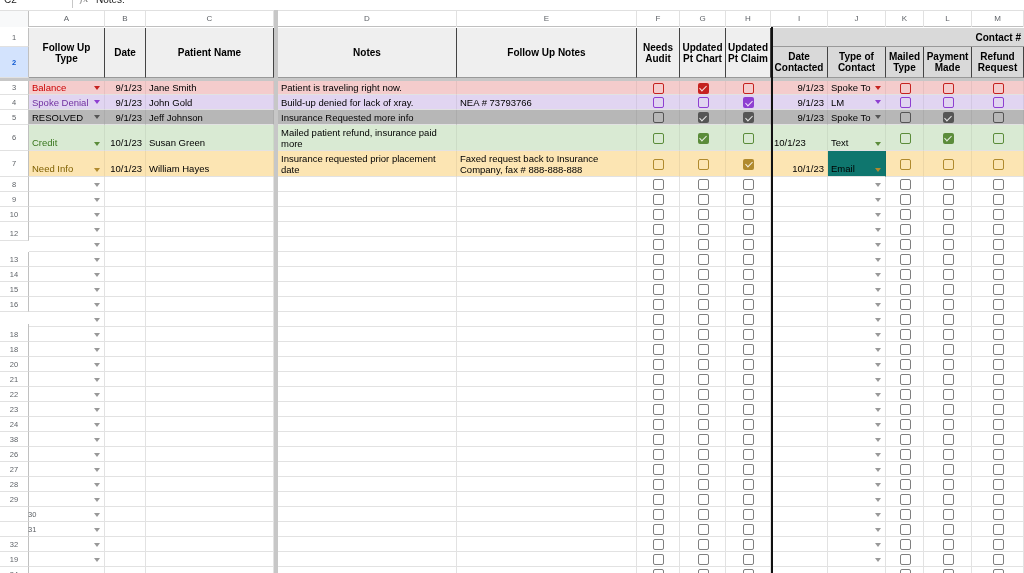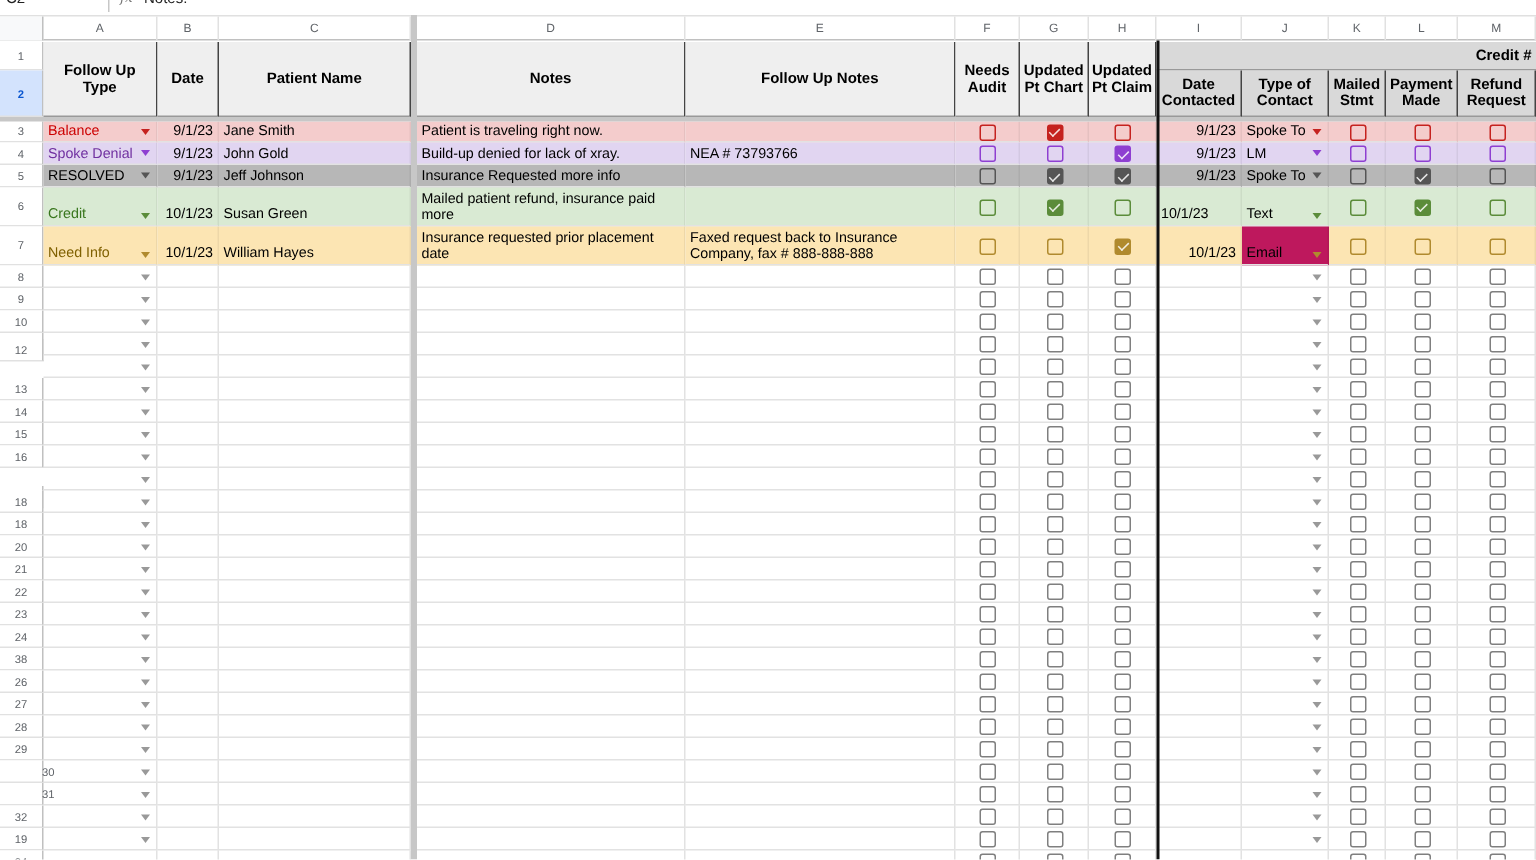--- a/index.html
+++ b/index.html
@@ -105,24 +105,24 @@
     <div class="rowhdr" style="top: 552px; height: 15px; line-height: 15px;">19</div>
     <div class="rowhdr" style="top: 567px; height: 15px; line-height: 15px;">34</div>
     <div class="cell hdrcell" style="left: 29px; width: 76px; top: 28px; height: 50px;">Follow Up Type</div>
     <div class="cell hdrcell" style="left: 105px; width: 41px; top: 28px; height: 50px;">Date</div>
     <div class="cell hdrcell" style="left: 146px; width: 128px; top: 28px; height: 50px;">Patient Name</div>
     <div class="cell hdrcell" style="left: 278px; width: 179px; top: 28px; height: 50px;">Notes</div>
     <div class="cell hdrcell" style="left: 457px; width: 180px; top: 28px; height: 50px;">Follow Up Notes</div>
     <div class="cell hdrcell" style="left: 637px; width: 43px; top: 28px; height: 50px;">Needs Audit</div>
     <div class="cell hdrcell" style="left: 680px; width: 46px; top: 28px; height: 50px;">Updated Pt Chart</div>
     <div class="cell hdrcell" style="left: 726px; width: 45px; top: 28px; height: 50px;">Updated Pt Claim</div>
-    <div class="cell hdrcell grey" style="left: 771px; width: 253px; top: 28px; height: 19px; justify-content: flex-end; border-right: none;">Credit #</div>
+    <div class="cell hdrcell grey" style="left: 771px; width: 253px; top: 28px; height: 19px; justify-content: flex-end; border-right: none;">Contact #</div>
     <div class="cell hdrcell grey" style="left: 771px; width: 57px; top: 47px; height: 31px;">Date Contacted</div>
     <div class="cell hdrcell grey" style="left: 828px; width: 58px; top: 47px; height: 31px;">Type of Contact</div>
-    <div class="cell hdrcell grey" style="left: 886px; width: 38px; top: 47px; height: 31px;">Mailed Stmt</div>
+    <div class="cell hdrcell grey" style="left: 886px; width: 38px; top: 47px; height: 31px;">Mailed Type</div>
     <div class="cell hdrcell grey" style="left: 924px; width: 48px; top: 47px; height: 31px;">Payment Made</div>
     <div class="cell hdrcell grey" style="left: 972px; width: 52px; top: 47px; height: 31px;">Refund Request</div>
     <div class="cell vc" style="left: 29px; width: 76px; top: 81px; height: 14px; background: rgb(244, 204, 204); border-right: 1px solid rgba(0, 0, 0, 0.06); color: rgb(204, 0, 0);">
       <span>Balance</span>
       <span class="dd" style="border-top-color: rgb(197, 34, 31); top: 5px;"></span>
     </div>
     <div class="cell vc r" style="left: 105px; width: 41px; top: 81px; height: 14px; background: rgb(244, 204, 204); border-right: 1px solid rgba(0, 0, 0, 0.06);">9/1/23</div>
     <div class="cell vc" style="left: 146px; width: 128px; top: 81px; height: 14px; background: rgb(244, 204, 204); border-right: 1px solid rgba(0, 0, 0, 0.06);">Jane Smith</div>
     <div class="cell vc wrap" style="left: 278px; width: 179px; top: 81px; height: 14px; background: rgb(244, 204, 204); border-right: 1px solid rgba(0, 0, 0, 0.06);">Patient is traveling right now.</div>
     <div class="cell vc wrap" style="left: 457px; width: 180px; top: 81px; height: 14px; background: rgb(244, 204, 204); border-right: 1px solid rgba(0, 0, 0, 0.06);"></div>
@@ -253,21 +253,21 @@
     <div class="cell" style="left: 637px; width: 43px; top: 151px; height: 26px; background: rgb(252, 229, 179); border-right: 1px solid rgba(0, 0, 0, 0.06);">
       <span class="cb" style="left: 16px; top: 7.5px; border-color: rgb(176, 138, 46);"></span>
     </div>
     <div class="cell" style="left: 680px; width: 46px; top: 151px; height: 26px; background: rgb(252, 229, 179); border-right: 1px solid rgba(0, 0, 0, 0.06);">
       <span class="cb" style="left: 17.5px; top: 7.5px; border-color: rgb(176, 138, 46);"></span>
     </div>
     <div class="cell" style="left: 726px; width: 45px; top: 151px; height: 26px; background: rgb(252, 229, 179); border-right: 1px solid rgba(0, 0, 0, 0.06);">
       <span class="cb checked" style="left: 17px; top: 7.5px; background: rgb(176, 138, 46);"></span>
     </div>
     <div class="cell vb r" style="left: 771px; width: 57px; top: 151px; height: 26px; background: rgb(252, 229, 179); border-right: 1px solid rgba(0, 0, 0, 0.06);">10/1/23</div>
-    <div class="cell vb" style="left: 828px; width: 58px; top: 151px; height: 26px; background: #be185d; border-right: 1px solid rgba(0, 0, 0, 0.06);">
+    <div class="cell vb" style="left: 828px; width: 58px; top: 151px; height: 26px; background: #0f766e; border-right: 1px solid rgba(0, 0, 0, 0.06);">
       <span>Email</span>
       <span class="dd" style="border-top-color: rgb(176, 138, 46); top: 17px;"></span>
     </div>
     <div class="cell" style="left: 886px; width: 38px; top: 151px; height: 26px; background: rgb(252, 229, 179); border-right: 1px solid rgba(0, 0, 0, 0.06);">
       <span class="cb" style="left: 13.5px; top: 7.5px; border-color: rgb(176, 138, 46);"></span>
     </div>
     <div class="cell" style="left: 924px; width: 48px; top: 151px; height: 26px; background: rgb(252, 229, 179); border-right: 1px solid rgba(0, 0, 0, 0.06);">
       <span class="cb" style="left: 18.5px; top: 7.5px; border-color: rgb(176, 138, 46);"></span>
     </div>
     <div class="cell" style="left: 972px; width: 52px; top: 151px; height: 26px; background: rgb(252, 229, 179); border-right: 1px solid rgba(0, 0, 0, 0.06);">

